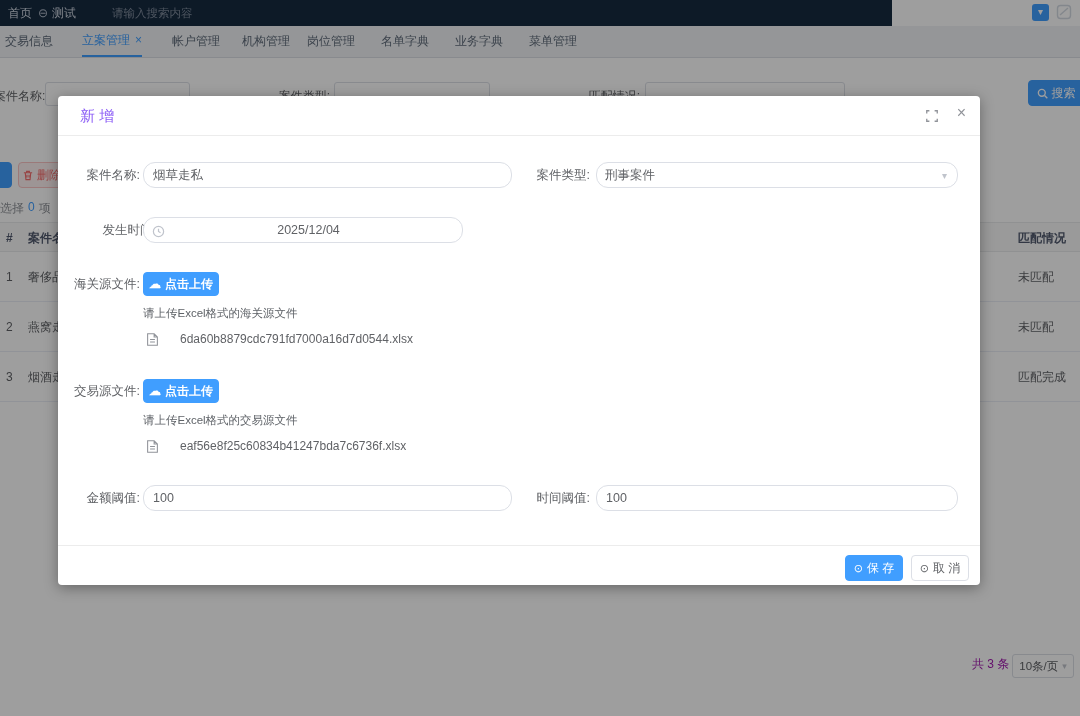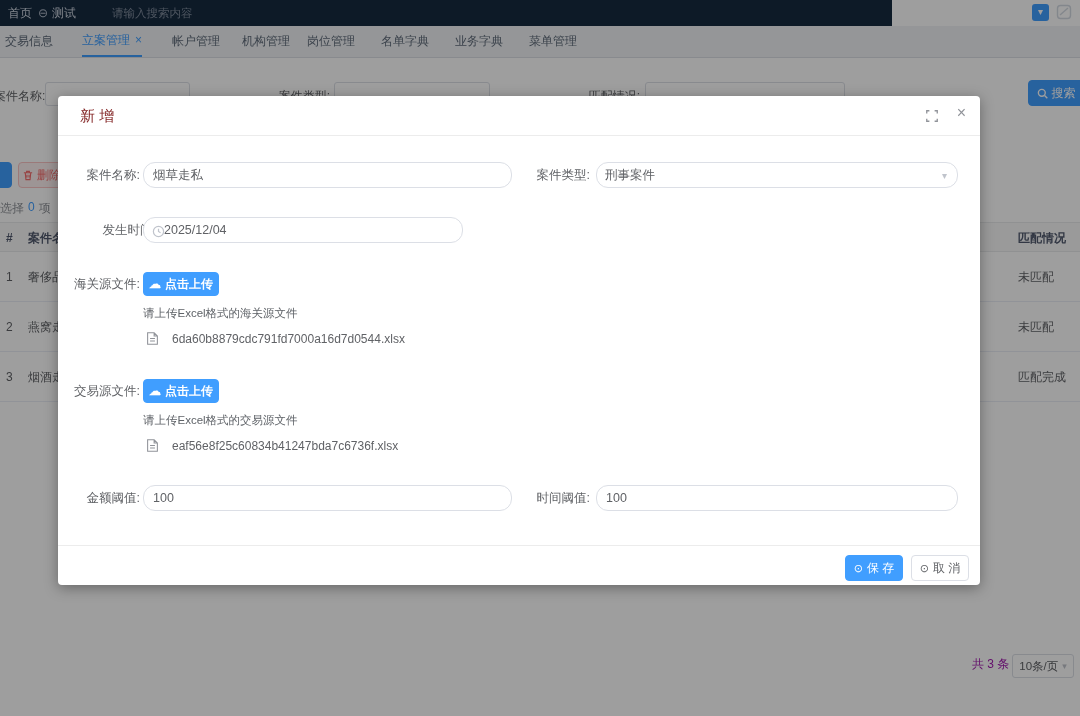--- a/index.html
+++ b/index.html
@@ -49,32 +49,32 @@
   .pgsel { position:absolute; top:654px; width:62px; height:24px; border:1px solid #dcdfe6;
     border-radius:3px; background:#fff; font-size:11.5px; color:#606266;
     display:flex; align-items:center; justify-content:center; gap:4px; }
   .pgsel .chev { color:#c0c4cc; font-size:9px; }
 
   
   .overlay { position:absolute; inset:0; background:rgba(0,0,0,0.38); z-index:10; }
   .modal { position:absolute; left:58px; top:96px; width:922px; height:489px;
     background:#fff; border-radius:4px; box-shadow:0 3px 14px rgba(0,0,0,0.35); z-index:20; }
   .m-head { position:absolute; top:0; left:0; right:0; height:40px; border-bottom:1px solid #ececec; }
-  .m-title { position:absolute; left:22px; top:11px; font-size:15px; color:#7f1d1d; }
+  .m-title { position:absolute; left:22px; top:11px; font-size:15px; color:#8b5cf6; }
   .m-ico { position:absolute; top:13px; width:15px; height:15px; color:#909399; cursor:pointer; }
   .m-close { position:absolute; top:8px; right:14px; font-size:16px; color:#909399; cursor:pointer; }
   .f-label { position:absolute; width:82px; text-align:right; font-size:12.5px;
     color:#606266; line-height:26px; }
   .f-input { position:absolute; height:26px; border:1px solid #dcdfe6; border-radius:12px;
     font-size:12.5px; color:#606266; padding:0 9px; outline:none; background:#fff; }
   .f-chev { position:absolute; font-size:10px; color:#c0c4cc; }
   .f-clk { position:absolute; width:13px; height:13px; color:#c0c4cc; }
   .upbtn { position:absolute; width:76px; height:24px; font-weight:bold; }
   .tip { position:absolute; font-size:11.5px; color:#5f6368; }
-  .file { position:absolute; display:flex; align-items:flex-start; gap:13px;
+  .file { position:absolute; display:flex; align-items:flex-end; gap:21px;
     font-size:12px; color:#606266; }
   .file svg { width:13px; height:13px; color:#909399; }
   .m-foot-line { position:absolute; left:0; right:0; top:449px; border-top:1px solid #ececec; }
   .m-btn { position:absolute; top:459px; width:58px; height:26px; }
   .m-btn .g { font-size:11px; }
   .btn-plain { background:#fff; color:#606266; border-color:#dcdfe6; }
 </style>
 </head>
 <body>
 
@@ -200,21 +200,21 @@
     <span class="m-close">×</span>
   </div>
 
   <span class="f-label" style="left:0; top:66px;">案件名称:</span>
   <input class="f-input" style="left: 85px; top: 66px; width: 369px;" value="烟草走私">
   <span class="f-label" style="left:450px; top:66px;">案件类型:</span>
   <input class="f-input" style="left: 538px; top: 66px; width: 362px; padding-left: 8px;" readonly="" value="刑事案件">
   <span class="f-chev" style="left:884px; top:74px;">▾</span>
 
   <span class="f-label" style="left:16px; top:121px;">发生时间:</span>
-  <input class="f-input" style="left: 85px; top: 121px; width: 320px; padding-left: 20px;" value="2025/12/04">
+  <input class="f-input" style="left: 85px; top: 121px; width: 320px; padding-left: 20px; text-align: center;" value="2025/12/04">
   <span class="f-clk" style="left:94px; top:128px;">
     <svg viewBox="0 0 16 16" width="13" height="13" fill="none" stroke="currentColor" stroke-width="1.5">
       <circle cx="8" cy="8" r="6.3"></circle>
         <path d="M8 4.5V8l2.5 1.5"></path>
     </svg>
   </span>
 
   <span class="f-label" style="left:0; top:175px;">海关源文件:</span>
   <button class="btn btn-primary upbtn" style="left:85px; top:176px;">
     <span>☁</span>

